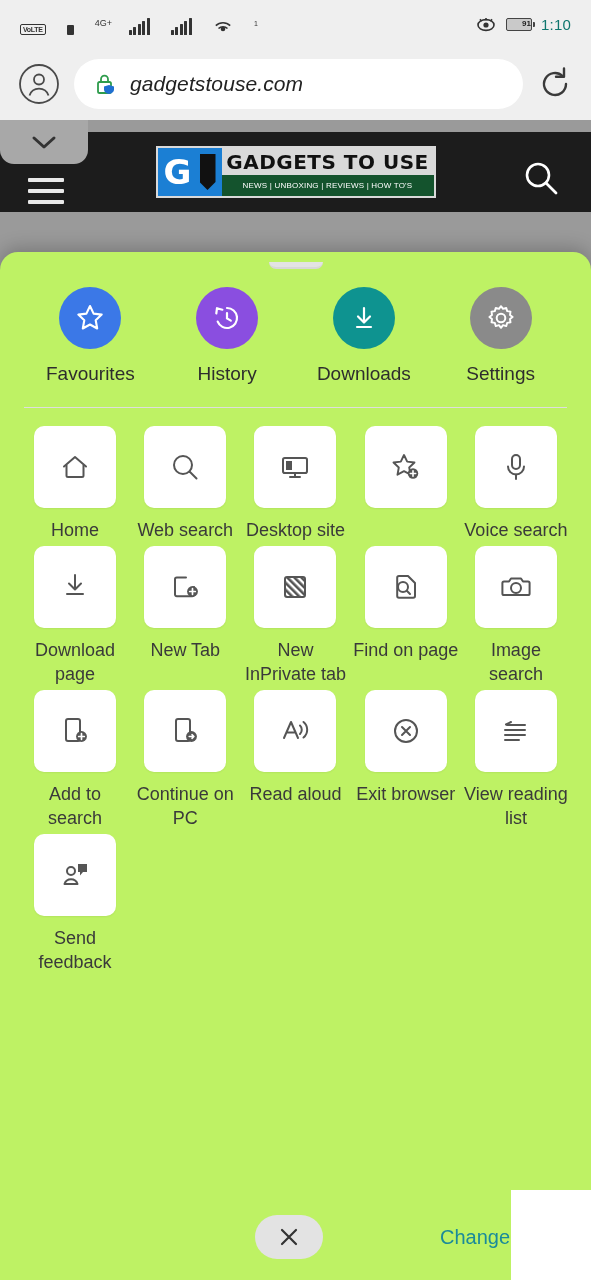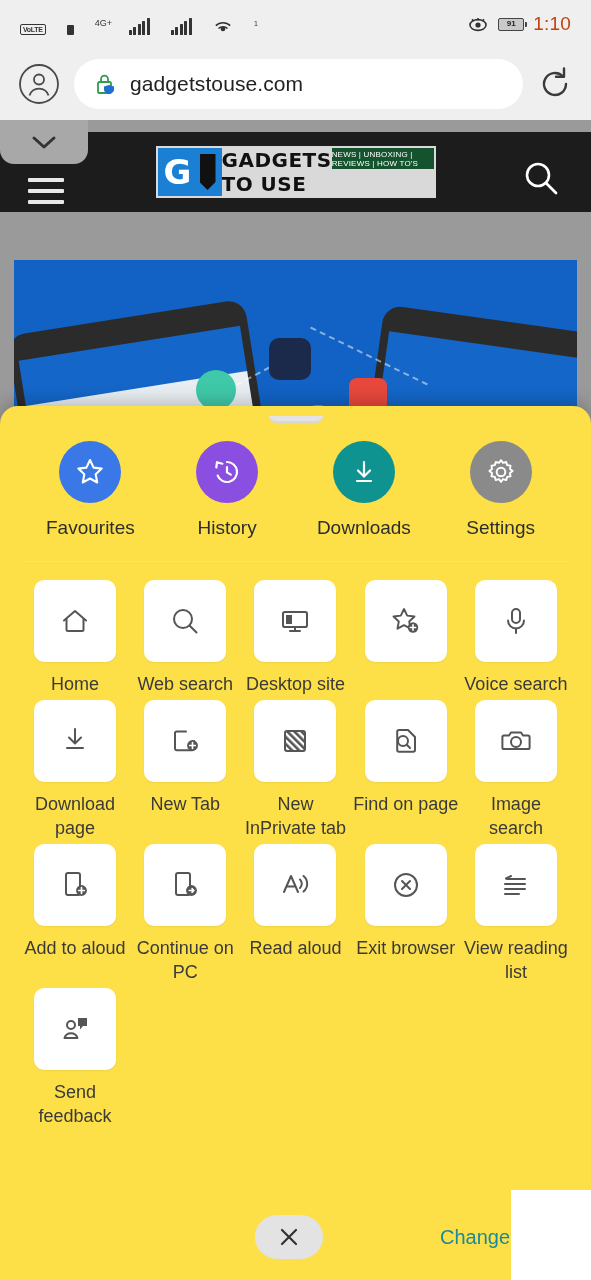--- a/index.html
+++ b/index.html
@@ -29,41 +29,41 @@
   .dot-sq{ width:7px; height:10px; background:#333; border-radius:1px; }
   .bars{ display:flex; align-items:flex-end; gap:1.5px; height:16px; }
   .bars i{ display:block; width:3px; background:#333; border-radius:.5px; }
   .bars i:nth-child(1){ height:5px; }
   .bars i:nth-child(2){ height:8px; }
   .bars i:nth-child(3){ height:11px; }
   .bars i:nth-child(4){ height:14px; }
   .bars i:nth-child(5){ height:17px; }
   .netlabel{ font-size:9px; color:#333; position:relative; top:-7px; margin-right:-4px; }
   .sup{ font-size:7px; color:#333; position:relative; top:-8px; }
-  .time{ font-size:19px; color:#c2410c; letter-spacing:.2px; }
+  .time{ font-size:15px; color:#0f766e; letter-spacing:.2px; }
   .battery{
     width:26px; height:13px; border:1.6px solid #444; border-radius:2px;
-    position:relative; display:flex; align-items:center; justify-content:center;
+    position:relative; display:flex; align-items:center; justify-content:flex-end;
     background:#c9c9c9;
   }
   .battery:after{
     content:""; position:absolute; right:-4px; top:3.5px;
     width:2.5px; height:5px; background:#444; border-radius:0 1px 1px 0;
   }
   .battery span{ font-size:8px; font-weight:bold; color:#222; line-height:8px; }
 
   
   .browserbar{
     position:absolute; top:48px; left:0; width:591px; height:72px;
     background:#efefef; display:flex; align-items:center; padding:0 18px; gap:14px;
   }
   .profile{ width:42px; height:42px; flex:none; }
   .omnibox{
     flex:1; height:50px; background:#fff; border-radius:25px;
-    display:flex; align-items:center; padding:0 20px; gap:12px;
+    display:flex; align-items:center; padding:0 20px; gap:12px;font-style:italic;
   }
   .omnibox .url{ font-size:21px; color:#222; letter-spacing:.1px; }
   .reload{ width:36px; height:36px; flex:none; }
 
   
   .page{
     position:absolute; top:120px; left:0; width:591px; height:1160px;
     background:#9a9a9a;
   }
   .sitehead{
@@ -79,21 +79,21 @@
   }
   .logo-mark:before{
     content:"G"; position:absolute; left:6px; top:2px; font-size:34px;
     font-weight:bold; color:#fff; font-family:"DejaVu Sans", sans-serif;
     line-height:44px;
   }
   .logo-mark:after{
     content:""; position:absolute; right:6px; top:6px; width:16px; height:36px;
     background:#111; clip-path:polygon(0 0,100% 0,100% 78%,50% 100%,0 78%);
   }
-  .logo-text{ flex:1; background:#d9d9d9; display:flex; }
+  .logo-text{ flex:1; background:#d9d9d9; display:flex; flex-direction:column; }
   .logo-title{
     flex:1; background:#d9d9d9; color:#111; font-weight:bold; font-size:20px;
     letter-spacing:.5px; display:flex; align-items:center; justify-content:center;
     font-family:"DejaVu Sans", sans-serif;
   }
   .logo-sub{
     height:21px; background:#14532d; color:#fff; font-size:8px; letter-spacing:.2px;
     display:flex; align-items:center; justify-content:center;
   }
   .site-hamburger{
@@ -117,22 +117,22 @@
   }
   .phone .scr{ position:absolute; left:8px; right:8px; top:26px; bottom:0; background:#1466c8; }
   .phone .scrw{ position:absolute; left:0; right:0; top:46px; bottom:0; background:#e9eef2; }
   .phone-l{ left:10px; top:56px; transform:rotate(-9deg); }
   .phone-r{ right:-30px; top:60px; transform:rotate(8deg); }
   .appicon{ position:absolute; border-radius:50%; }
   .dash{ position:absolute; border-top:2px dashed rgba(255,255,255,.5); }
 
   
   .sheet{
-    position:absolute; left:0; bottom:0; width:591px; height:874px;
-    background:#fde047; border-radius:18px 18px 0 0;
+    position:absolute; left:0; bottom:0; width:591px; height:1028px;
+    background:#bef264; border-radius:18px 18px 0 0;
     box-shadow:0 -4px 18px rgba(0,0,0,.22);
   }
   .grabber{
     width:54px; height:7px; margin:10px auto 0;
     border-radius:0 0 30px 30px; background:#e3e3e3;
     border-bottom:2px solid #d7d7d7;
   }
   .quickrow{
     display:flex; justify-content:space-around; align-items:flex-start;
     padding:18px 22px 0;
@@ -470,21 +470,21 @@
     </div>
 
     <div class="cell">
       <div class="tile">
         <svg width="34" height="34" viewBox="0 0 34 34">
             <rect x="8" y="5" width="14" height="22" rx="2" fill="none" stroke="#555" stroke-width="2"></rect>
             <circle cx="23.5" cy="22.5" r="5.4" fill="#555"></circle>
             <path d="M23.5 19.7v5.6M20.7 22.5h5.6" stroke="#fff" stroke-width="1.7" stroke-linecap="round"></path>
           </svg>
       </div>
-      <div class="clabel">Add to aloud</div>
+      <div class="clabel">Add to search</div>
     </div>
 
     <div class="cell">
       <div class="tile">
         <svg width="34" height="34" viewBox="0 0 34 34">
             <rect x="8" y="5" width="14" height="22" rx="2" fill="none" stroke="#555" stroke-width="2"></rect>
             <circle cx="23.5" cy="22.5" r="5.4" fill="#555"></circle>
             <path d="M21.2 22.5h4.6M24 20.7l1.9 1.8-1.9 1.8" fill="none" stroke="#fff" stroke-width="1.6" stroke-linecap="round" stroke-linejoin="round"></path>
           </svg>
       </div>

